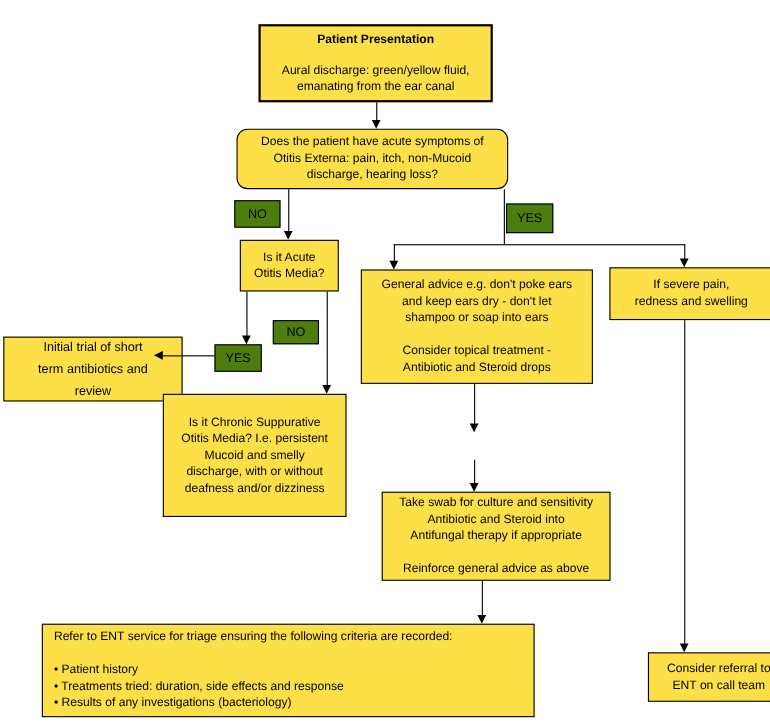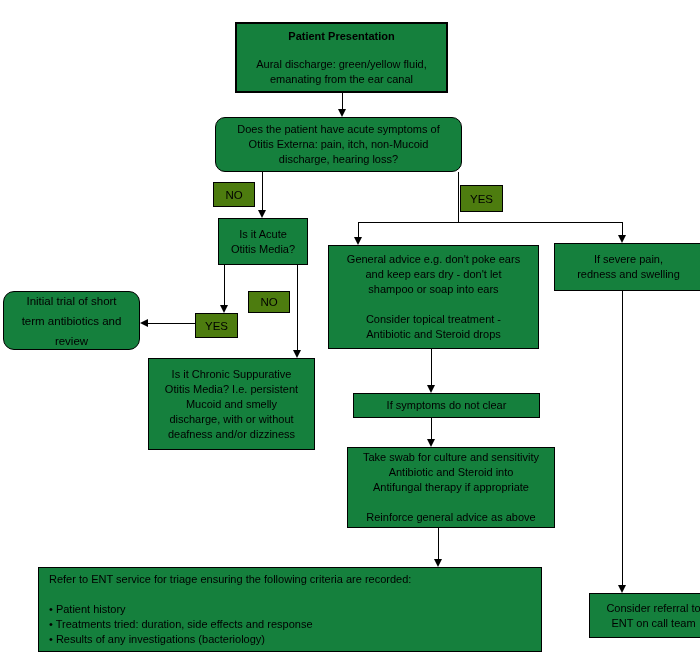--- a/index.html
+++ b/index.html
@@ -9,21 +9,21 @@
     height: 662px;
     background: #ffffff;
     font-family: "Liberation Sans", sans-serif;
     color: #000000;
     font-size: 11px;
   }
   .node {
     position: absolute;
     box-sizing: border-box;
     border: 1px solid #000000;
-    background: #15803d;
+    background: #fde047;
     display: flex;
     flex-direction: column;
     align-items: center;
     justify-content: center;
     text-align: center;
     white-space: pre-line;
     line-height: 15px;
     padding: 2px 3px;
   }
   .node.thick { border-width: 2px; }
@@ -90,39 +90,38 @@
 Consider topical treatment -
 Antibiotic and Steroid drops</div>
 
   <div class="node" style="left:554px; top:243px; width:149px; height:48px;">If severe pain,
 redness and swelling</div>
 
   <div class="label-box" style="left:248px; top:291px; width:42px; height:22px;">NO</div>
 
   <div class="label-box" style="left:195px; top:313px; width:43px; height:25px;">YES</div>
 
-  <div class="node wide-lh" style="left:3px; top:291px; width:137px; height:59px;border-radius:11px;">Initial trial of short
+  <div class="node wide-lh" style="left:3px; top:306px; width:163px; height:59px;">Initial trial of short
 term antibiotics and
 review</div>
 
-  <div class="node" style="left:148px; top:358px; width:167px; height:92px;">Is it Chronic Suppurative
+  <div class="node" style="left:148px; top:358px; width:167px; height:112px;">Is it Chronic Suppurative
 Otitis Media? I.e. persistent
 Mucoid and smelly
 discharge, with or without
 deafness and/or dizziness</div>
 
-  <div class="node" style="left:353px; top:393px; width:187px; height:25px;">If symptoms do not clear</div>
 
   <div class="node" style="left:347px; top:447px; width:208px; height:81px;">Take swab for culture and sensitivity
 Antibiotic and Steroid into
 Antifungal therapy if appropriate
 
 Reinforce general advice as above</div>
 
-  <div class="node left-align" style="left:38px; top:567px; width:504px; height:85px;">Refer to ENT service for triage ensuring the following criteria are recorded:
+  <div class="node left-align" style="left:38px; top:567px; width:448px; height:85px;">Refer to ENT service for triage ensuring the following criteria are recorded:
 
 • Patient history
 • Treatments tried: duration, side effects and response
 • Results of any investigations (bacteriology)</div>
 
   <div class="node" style="left:556px; top:593px; width:129px; height:45px;margin-left:33px;">Consider referral to
 ENT on call team</div>
 
   <div class="vline" style="left:342px; top:93px; height:17px;"></div>
   <div class="arr-down" style="left:338px; top:109px;"></div>

